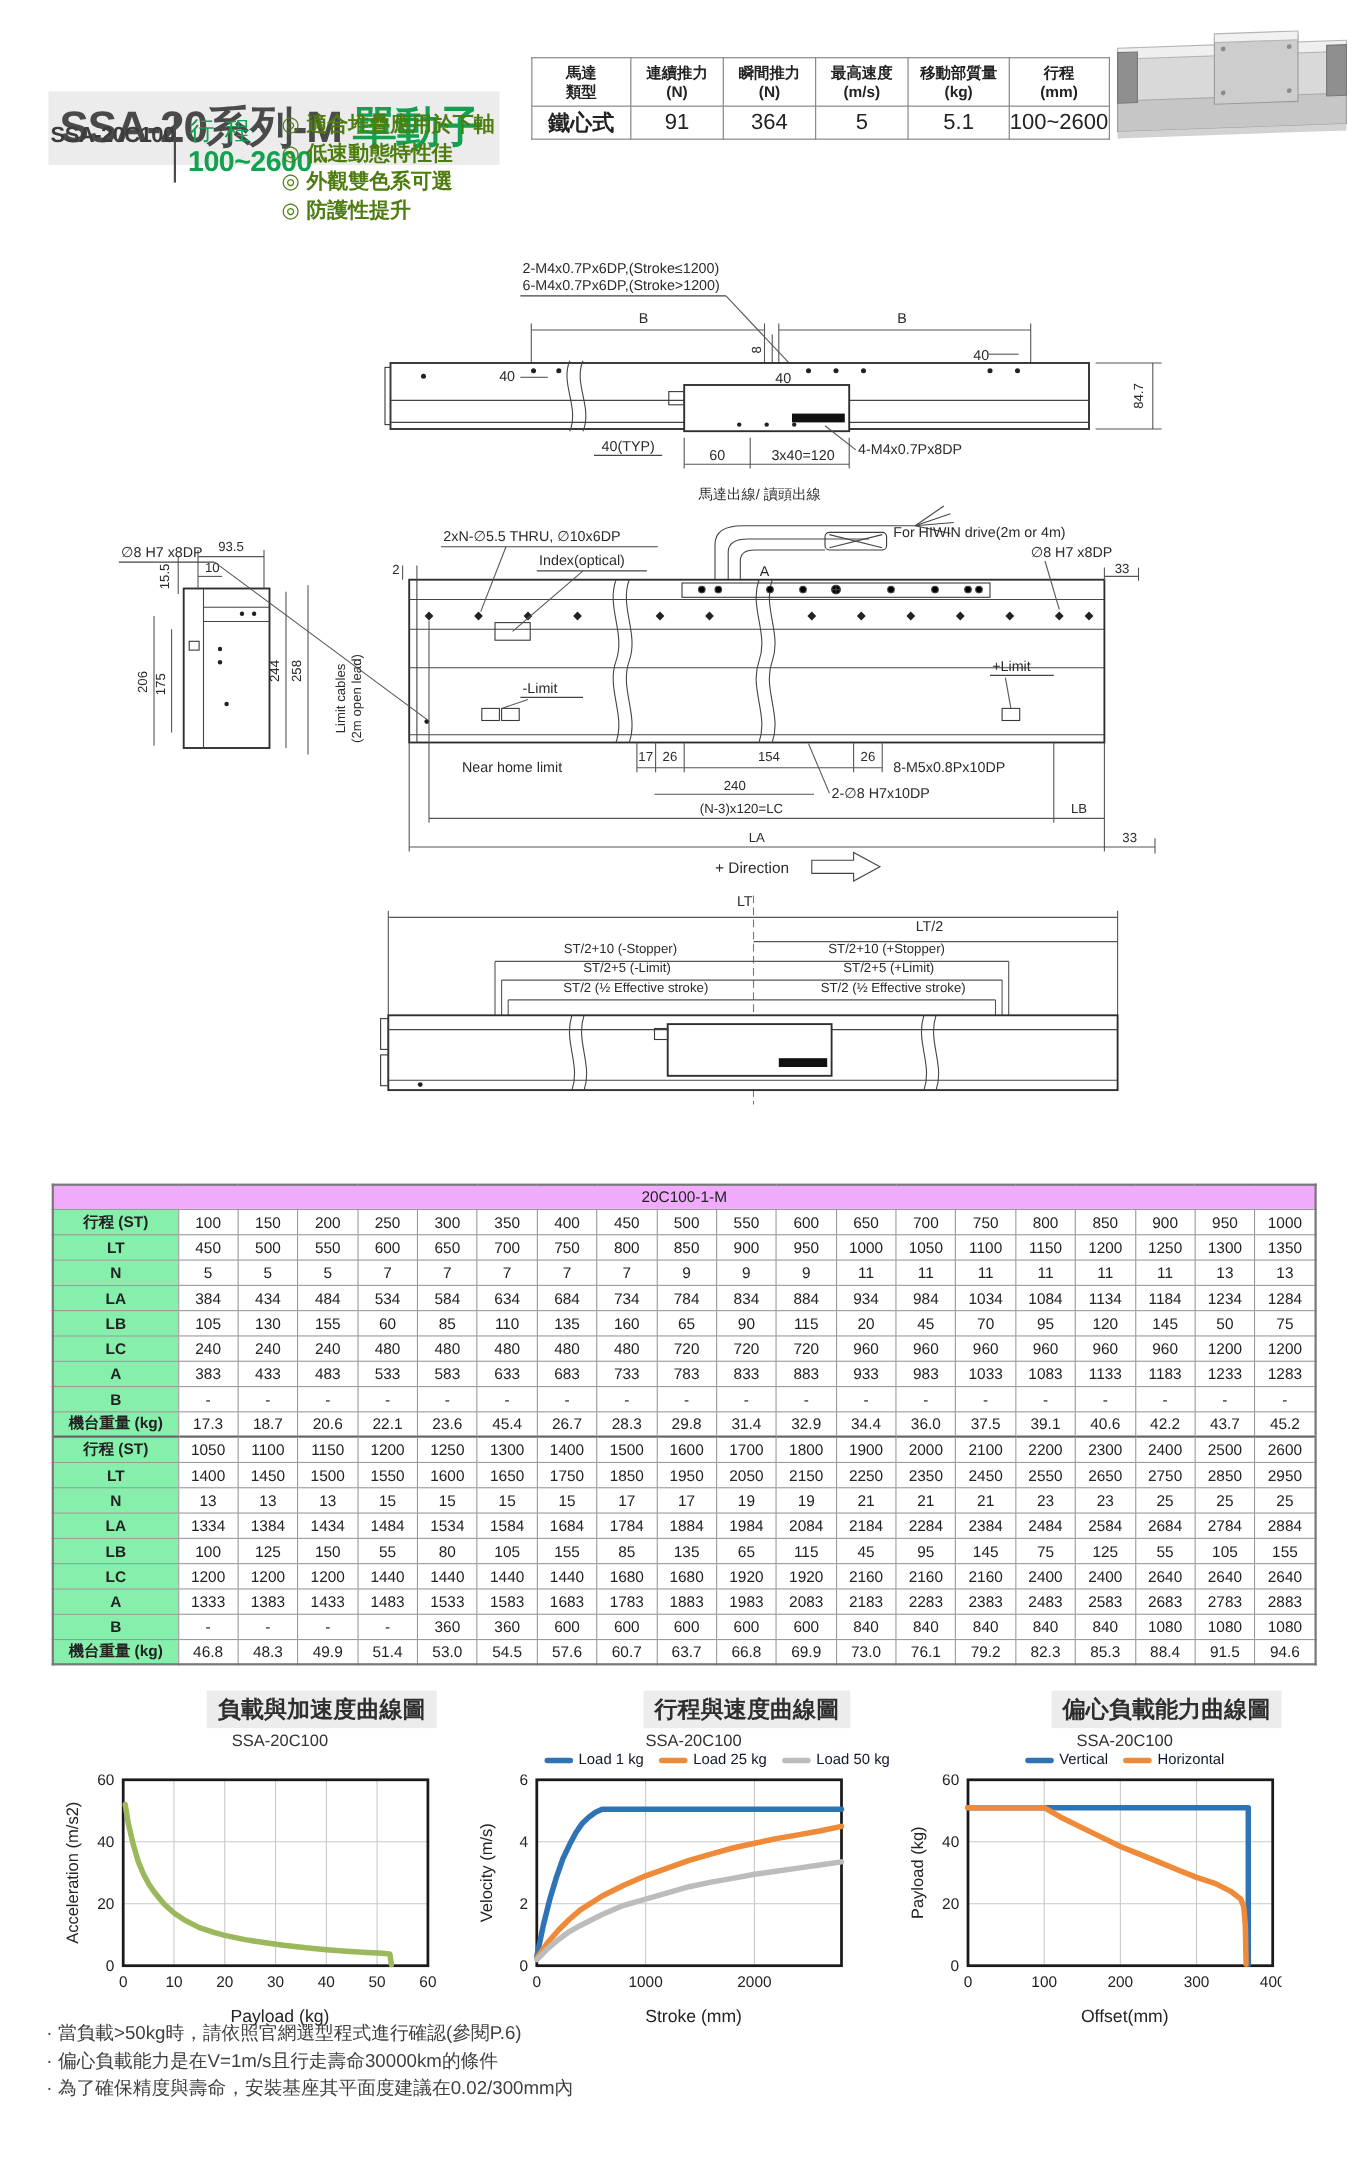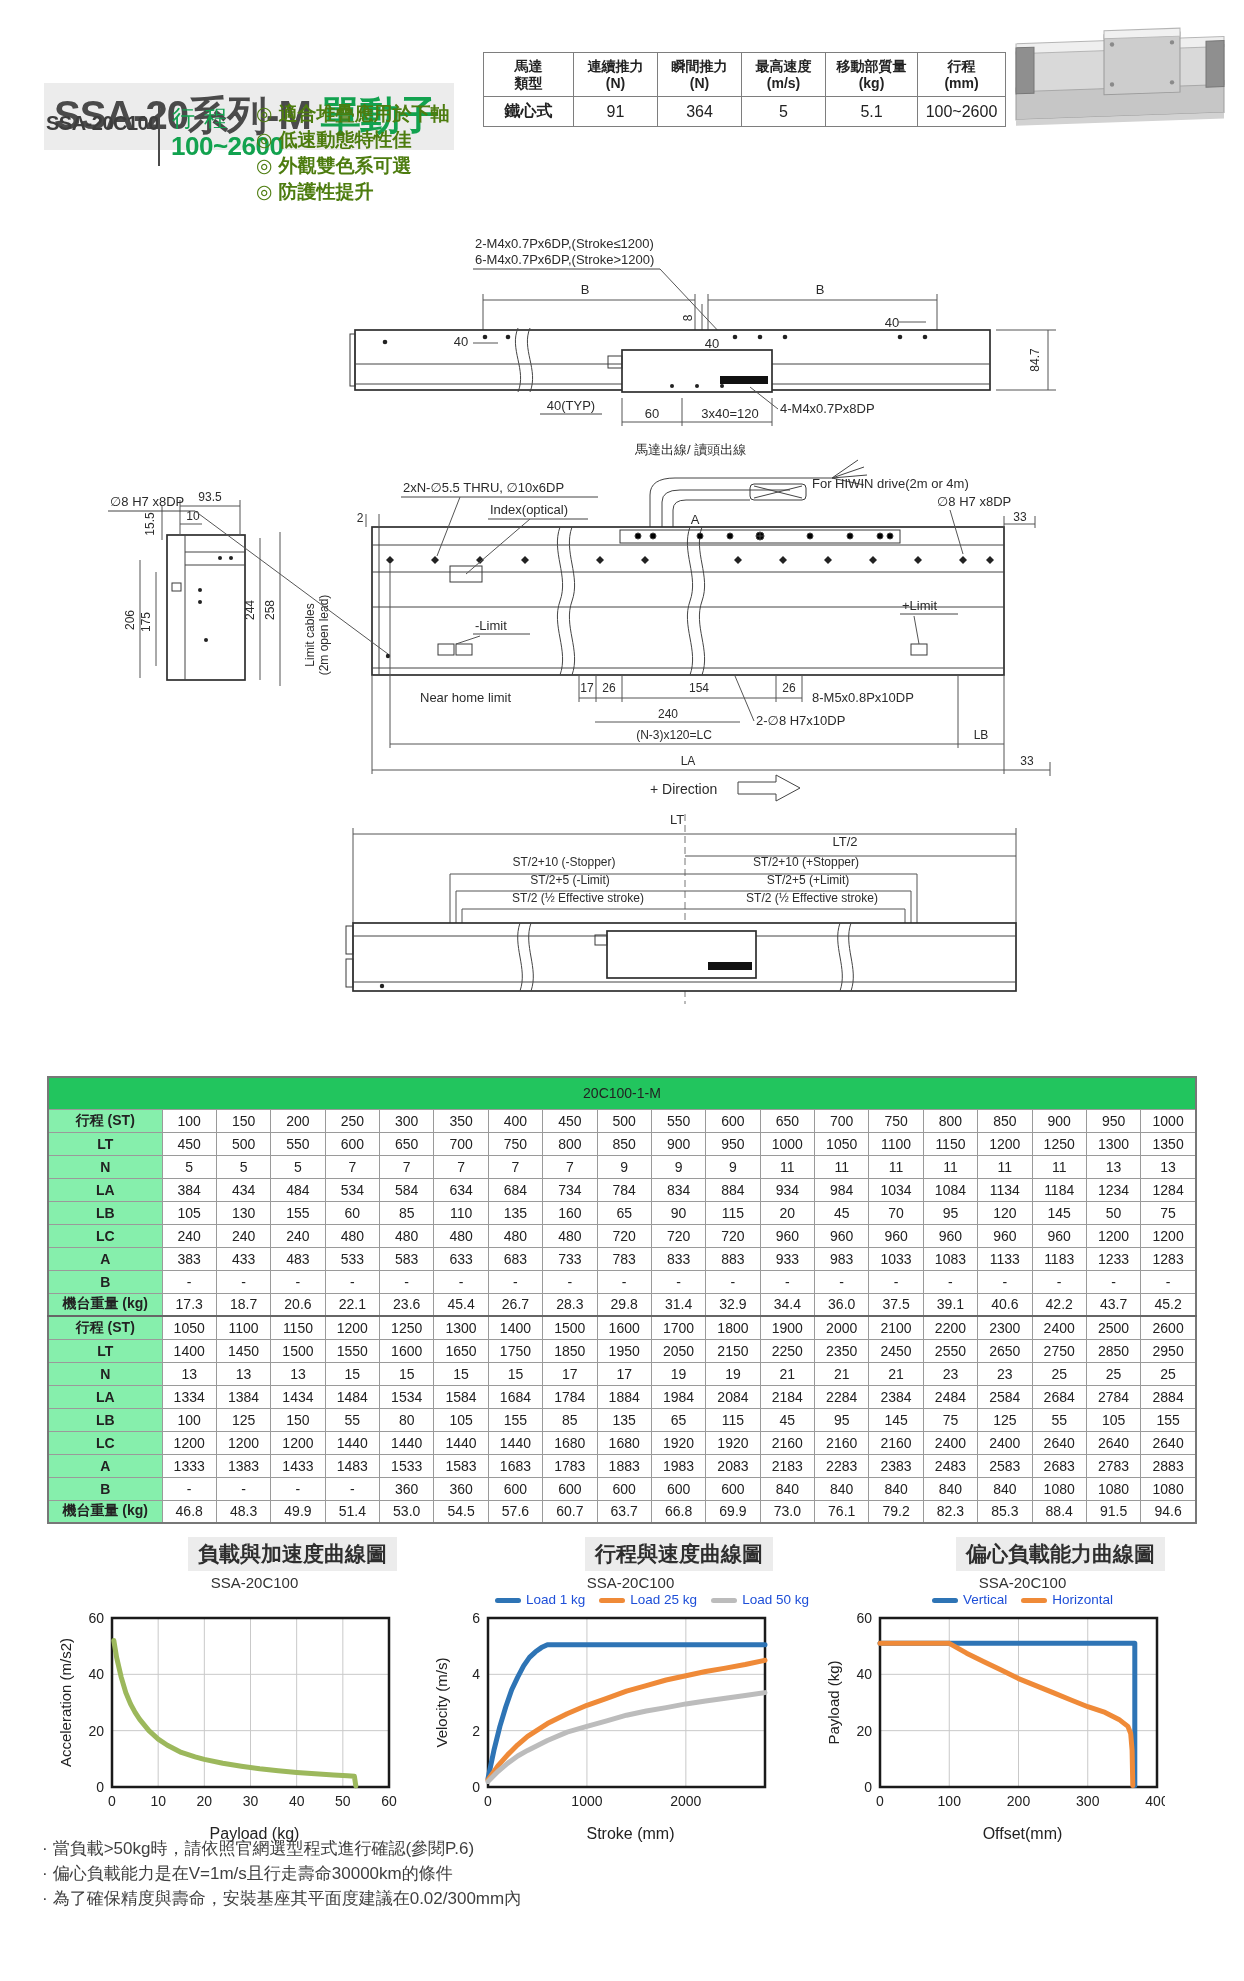--- a/index.html
+++ b/index.html
@@ -14,50 +14,50 @@
   .vdivider { position:absolute; left:158px; top:106px; width:2px; height:60px; background:#4a4a4a; }
   .stroke-label { position:absolute; left:172px; top:103px; font-size:23px; color:#12a24f; letter-spacing:9px; font-weight:500; }
   .stroke-range { position:absolute; left:171px; top:131px; font-size:26px; font-weight:bold; color:#12a24f; letter-spacing:-0.5px; }
   .features { position:absolute; left:256px; top:101px; font-size:19px; font-weight:600; color:#4d7c0f; line-height:26px; white-space:nowrap; }
   .features .fb { margin-right:6px; font-weight:normal; }
 
   
   .spec-table { position:absolute; left:483px; top:52px; border-collapse:collapse; table-layout:fixed; }
   .spec-table td { border:1.5px solid #7e7e7e; text-align:center; vertical-align:middle; background:#fff; }
   .spec-table .h td { font-size:14px; font-weight:bold; line-height:17px; height:44px; padding:2px 2px; color:#222; }
-  .spec-table .d td { font-size:16px; height:30px; color:#222; }
+  .spec-table .d td { font-size:20px; height:30px; color:#222; }
   .spec-table .d td:first-child { font-weight:bold; }
 
   
   .draw { position:absolute; }
   .draw text { font-size:13px; fill:#2b2b2b; }
   .draw text.sm { font-size:12px; }
   .draw line, .draw path, .draw rect.o, .draw polyline { stroke:#3a3a3a; fill:none; }
   .draw .dim { stroke:#555; stroke-width:1; }
   .draw .body { stroke:#2e2e2e; stroke-width:1.7; fill:#fff; }
   .draw .thin { stroke:#444; stroke-width:1; }
   .draw .lead { stroke:#555; stroke-width:1; }
   .draw .filldark { fill:#111; stroke:none; }
   .draw .dot { fill:#222; stroke:none; }
   .draw .cl { stroke:#777; stroke-width:1; stroke-dasharray:7 4; }
 
   
   .dim-table { position:absolute; left:47px; top:1076px; width:1150px; border-collapse:collapse; }
   .dim-table td { border:1px solid #9a9a9a; text-align:center; font-size:14px; height:23px; padding:0 1px; background:#fff; color:#222; }
-  .dim-table .title-row td { background:#22c55e; font-size:14px; height:32px; }
+  .dim-table .title-row td { background:#f0abfc; font-size:14px; height:22px; }
   .dim-table td.rowlabel { background:#86efac; width:114px;font-weight:bold; }
   .dim-table tr.block-sep td { border-top:2.5px solid #666; }
   .dim-table { border:2px solid #777; }
 
   
   .chart { position:absolute; top:1537px; width:340px; }
   .chart .title-row { text-align:right; padding-left:55px; }
   .chart .chart-title { display:inline-block; background:#ececec; font-size:21px; font-weight:bold; color:#2e2e2e; padding:3px 10px; }
   .chart .chart-subtitle { text-align:center; padding-left:55px; font-size:15px; color:#333; margin-top:3px; }
-  .chart .chart-legend { height:21px; text-align:center; padding-left:55px; font-size:13.5px; color:#1d4ed8; margin-top:1px; white-space:nowrap; }
+  .chart .chart-legend { height:21px; text-align:center; padding-left:55px; font-size:13.5px; color:#0f172a; margin-top:1px; white-space:nowrap; }
   .chart .legend-item { margin:0 7px; }
   .chart .swatch { display:inline-block; width:26px; height:5px; border-radius:2.5px; vertical-align:middle; margin-right:5px; }
   .chart svg { display:block; }
   .chart svg .tick { font-size:14px; fill:#222; }
   .chart svg .axis-label { font-size:15px; fill:#222; }
   .chart .xlabel { text-align:center; padding-left:55px; font-size:16px; color:#222; margin-top:-2px; }
   #chart1 { left:57px; } #chart2 { left:433px; } #chart3 { left:825px; }
 
   
   .notes { position:absolute; left:42px; top:1836px; font-size:17px; font-weight:400; color:#3f3f3f; line-height:25px; }

